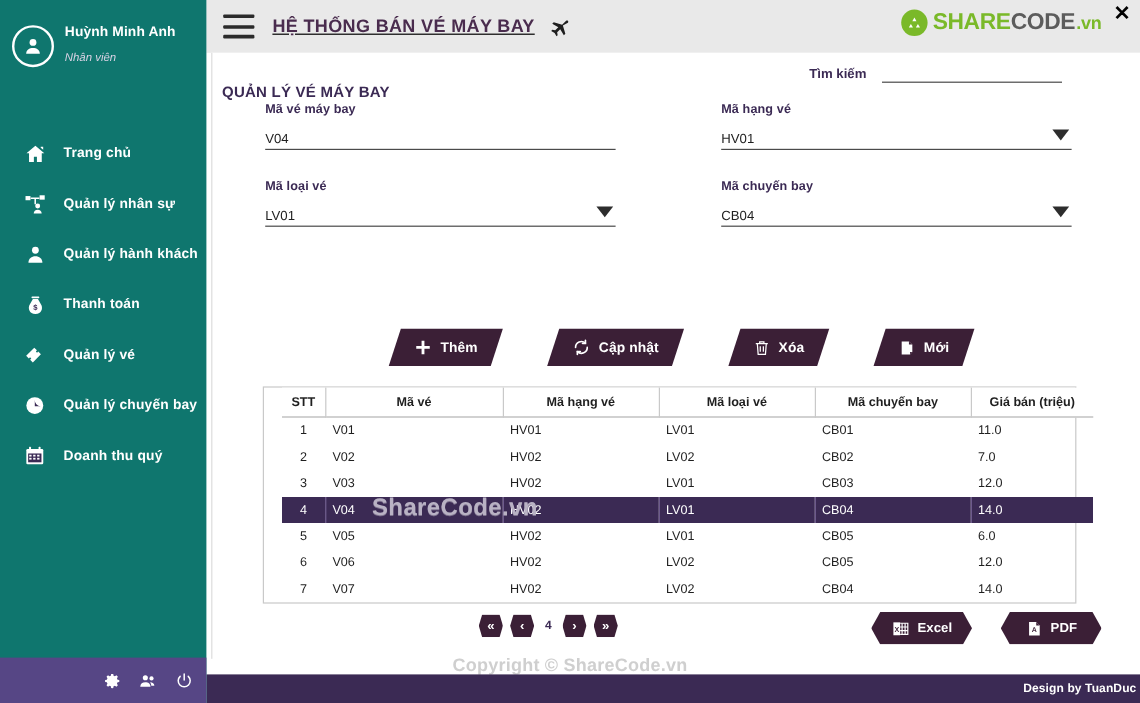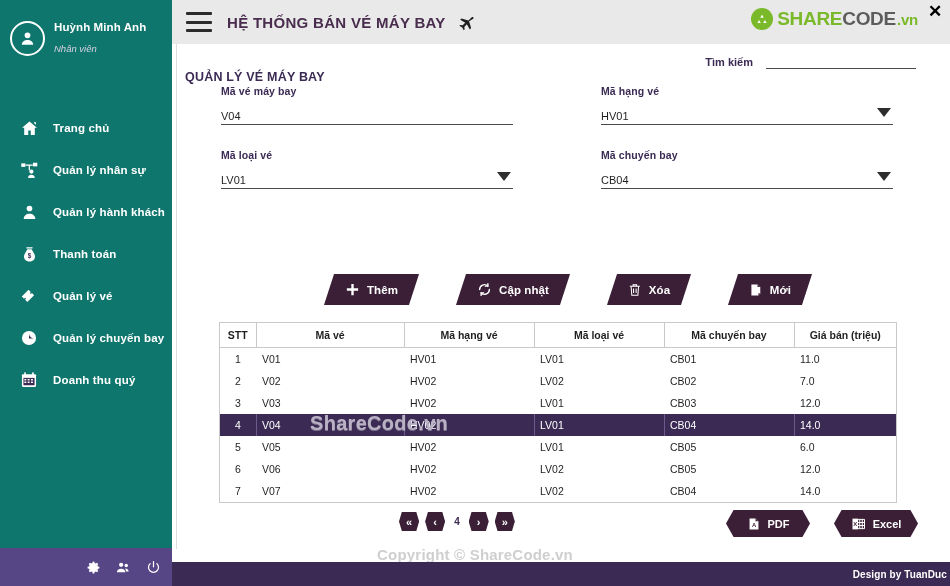--- a/index.html
+++ b/index.html
@@ -85,20 +85,21 @@
   }
   #sidebar-footer .ficon svg { display: block; }
 
   
   #header {
     position: absolute; left: 172px; top: 0;
     width: 778px; height: 44px;
     background: #e9e9e9;
     display: flex; align-items: center;
     box-sizing: border-box;
+    text-decoration: underline;
   }
   #hamburger {
     width: 26px; height: 20px;
     margin-left: 14px;
     display: flex; flex-direction: column; justify-content: space-between;
     cursor: pointer;
   }
   #hamburger span {
     display: block; height: 3px; width: 100%;
     background: #2b2b2b; border-radius: 1px;
@@ -156,21 +157,21 @@
     background: #ffffff;
     box-sizing: border-box;
     border-left: 1px solid #dcdcdc;
   }
   #page-title {
     position: absolute; left: 8px; top: 11px;
     font-size: 12.5px; font-weight: bold;
     color: #3b2a54; letter-spacing: .2px; margin-top: 15px;
   }
   #search-wrap {
-    position: absolute; right: 34px; top: 10px;
+    position: absolute; right: 65px; top: 10px;
     display: flex; align-items: flex-end;
   }
   #search-label {
     font-size: 11px; font-weight: bold; color: #3b2a54;
     margin-right: 13px; padding-bottom: 1px;
   }
   #search-input {
     width: 150px;
     border: none; border-bottom: 1px solid #4a4a4a;
     outline: none;
@@ -252,20 +253,21 @@
   #table-wrap {
     position: absolute; left: 42px; top: 278px;
     width: 676px;
     border: 1px solid #c9c9c9;
     background: #ffffff;
   }
   table {
     border-collapse: collapse;
     width: 100%;
     table-layout: fixed;
+    margin-left: 15px;
   }
   thead th {
     font-size: 10.5px; font-weight: bold;
     color: #1f1f1f;
     height: 24px;
     border-right: 1px solid #c9c9c9;
     border-bottom: 1px solid #c9c9c9;
     text-align: center;
     background: #ffffff;
     padding: 0;
@@ -718,39 +720,39 @@
       <span class="hexbtn">«</span>
       <span class="hexbtn">‹</span>
       <span id="page-num">4</span>
       <span class="hexbtn">›</span>
       <span class="hexbtn">»</span>
     </div>
 
     <div id="exports">
       <div class="exbtn">
         <span class="bicon">
-          <svg width="14" height="16" viewBox="0 0 24 24">
-            <path d="M4.4 2.4h10.2l5 5v14.2H4.4z" fill="#ffffff"></path>
-            <path d="M14.6 2.4l5 5h-5z" fill="#3b1f36"></path>
-            <text x="12" y="17.2" font-size="10" fill="#3b1f36" text-anchor="middle" font-family="Liberation Sans, sans-serif" font-weight="bold">A</text>
-          </svg>
-        </span>
-        <span class="blabel">PDF</span>
-      </div>
-      <div class="exbtn">
-        <span class="bicon">
           <svg width="15" height="16" viewBox="0 0 24 24" fill="none" stroke="#ffffff" stroke-width="1.6">
             <rect x="2.4" y="3.4" width="9" height="17.2" fill="#ffffff" stroke="none"></rect>
             <path d="M11.4 4.6h10.2v14.8H11.4"></path>
             <path d="M14 4.6v14.8M18 4.6v14.8M11.4 9.6h10.2M11.4 14.4h10.2"></path>
             <text x="6.9" y="15.6" font-size="9.5" fill="#3b1f36" text-anchor="middle" font-family="Liberation Sans, sans-serif" font-weight="bold" stroke="none">X</text>
           </svg>
         </span>
         <span class="blabel">Excel</span>
       </div>
+      <div class="exbtn">
+        <span class="bicon">
+          <svg width="14" height="16" viewBox="0 0 24 24">
+            <path d="M4.4 2.4h10.2l5 5v14.2H4.4z" fill="#ffffff"></path>
+            <path d="M14.6 2.4l5 5h-5z" fill="#3b1f36"></path>
+            <text x="12" y="17.2" font-size="10" fill="#3b1f36" text-anchor="middle" font-family="Liberation Sans, sans-serif" font-weight="bold">A</text>
+          </svg>
+        </span>
+        <span class="blabel">PDF</span>
+      </div>
     </div>
 
   </div>
 
   <div id="copyright">Copyright © ShareCode.vn</div>
   <div id="footer-bar">
     <span id="design-by">Design by TuanDuc</span>
   </div>
 
 </div>

